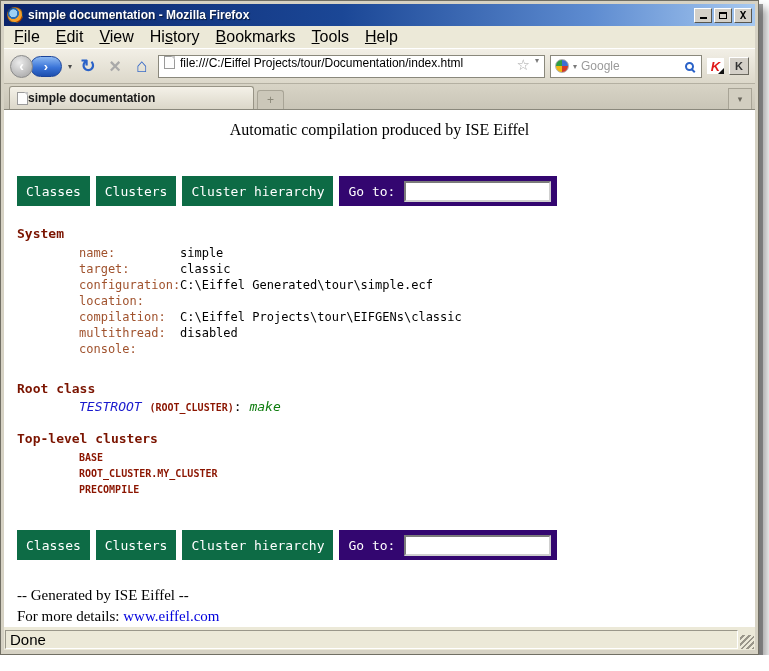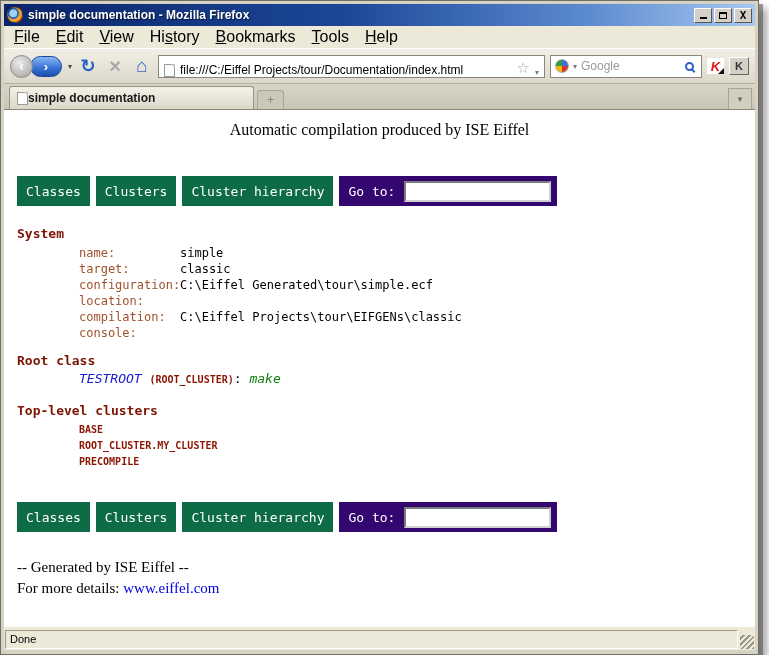--- a/index.html
+++ b/index.html
@@ -55,21 +55,21 @@
     border:1px solid #1b449a; color:#fff; display:flex; align-items:center; justify-content:center;
     font-size:13px; font-weight:bold;
   }
   .nav-caret { color:#4a4a4a; font-size:8px; margin-left:1px; }
   .tool-icon { width:22px; text-align:center; font-weight:bold; cursor:default; }
   .refresh-icon { color:#2a62c8; font-size:18px; }
   .stop-icon { color:#a9a9a9; font-size:20px; line-height:1; }
   .home-icon { color:#3a6cc8; font-size:19px; }
 
   .urlbar { flex:1; height:23px; background:#fff; border:1px solid #8a887c;
-    display:flex; align-items:flex-end; padding:0 5px; gap:5px; min-width:0; }
+    display:flex; align-items:flex-start; padding:0 5px; gap:5px; min-width:0; }
   .doc-icon { width:11px; height:13px; background:#fdfdfd; border:1px solid #9a9a9a;
     position:relative; flex:0 0 auto; }
   .doc-icon::after { content:''; position:absolute; top:-1px; right:-1px;
     border-left:4px solid transparent; border-top:4px solid #c4c4c4; }
   .url-text { font-size:12px; color:#000; flex:1; white-space:nowrap; overflow:hidden; }
   .star-icon { color:#a8a8a8; font-size:15px; }
   .caret-sm { color:#7a7a7a; font-size:8px; }
 
   .searchbox { width:152px; height:23px; background:#fff; border:1px solid #8a887c;
     display:flex; align-items:center; padding:0 4px; gap:4px; flex:0 0 auto; }
@@ -121,41 +121,41 @@
     font-family:"DejaVu Sans Mono", monospace; font-size:12px; padding:0 3px; }
 
   .section-heading { font-family:"DejaVu Sans Mono", monospace; font-weight:bold;
     font-size:13px; color:#7b1400; line-height:16px; }
   .sys-section { margin-top:20px; }
   .sys-rows { margin-top:3px; }
   .sys-row { display:flex; font-family:"DejaVu Sans Mono", monospace; font-size:12px; line-height:16px; margin-left:62px; }
   .sys-label { width:101px; color:#a0522d; flex:0 0 auto; }
   .sys-value { color:#000; white-space:pre; }
 
-  .root-section { margin-top:12px; }
+  .root-section { margin-top:24px; }
   .root-line { margin-left:62px; margin-top:2px; font-family:"DejaVu Sans Mono", monospace;
     font-size:13px; line-height:16px; }
   .class-link { color:#1a1acd; font-style:italic; cursor:pointer; }
   .cluster-ref { color:#8b1500; font-weight:bold; font-size:10px; }
   .sep { color:#000; }
   .feature-link { color:#0f7d0f; font-style:italic; cursor:pointer; }
 
   .clusters-section { margin-top:15px; }
   .cluster-item { margin-left:62px; font-family:"DejaVu Sans Mono", monospace;
     font-size:10px; font-weight:bold; color:#8b1500; line-height:16px; cursor:pointer; }
   .cluster-list { margin-top:3px; }
 
   .page-footer { margin-top:25px; text-align:left; font-family:"Liberation Serif", serif;
     font-size:15px; color:#000; line-height:21px; }
   .eiffel-link { color:#0000dd; cursor:pointer; }
 
   
   .statusbar { height:23px; background:#ece9d8; display:flex; align-items:center; padding:2px 1px 1px 1px; gap:2px; }
   .status-field { flex:1; height:19px; border:1px solid; border-color:#9a978a #fff #fff #9a978a;
-    display:flex; align-items:center; padding:0 4px; font-size:11px; color:#000; }
+    display:flex; align-items:center; padding:0 4px; font-size:15px; color:#000; }
   .resize-grip { width:14px; height:14px; align-self:flex-end;
     background: repeating-linear-gradient(135deg, transparent 0 2px, #9a968a 2px 4px); }
 </style>
 </head>
 <body>
 
 <div class="window">
 
   <div class="titlebar">
     <span class="firefox-icon"></span>
@@ -246,20 +246,24 @@
           <span class="sys-value">C:\Eiffel Generated\tour\simple.ecf</span>
         </div>
         <div class="sys-row">
           <span class="sys-label">location:</span>
         </div>
         <div class="sys-row">
           <span class="sys-label">compilation:</span>
           <span class="sys-value">C:\Eiffel Projects\tour\EIFGENs\classic</span>
         </div>
         <div class="sys-row">
+          <span class="sys-label">multithread:</span>
+          <span class="sys-value">disabled</span>
+        </div>
+        <div class="sys-row">
           <span class="sys-label">console:</span>
           <span class="sys-value"></span>
         </div>
       </div>
     </div>
 
     <div class="root-section">
       <div class="section-heading">Root class</div>
       <div class="root-line">
         <span class="class-link">TESTROOT</span>

